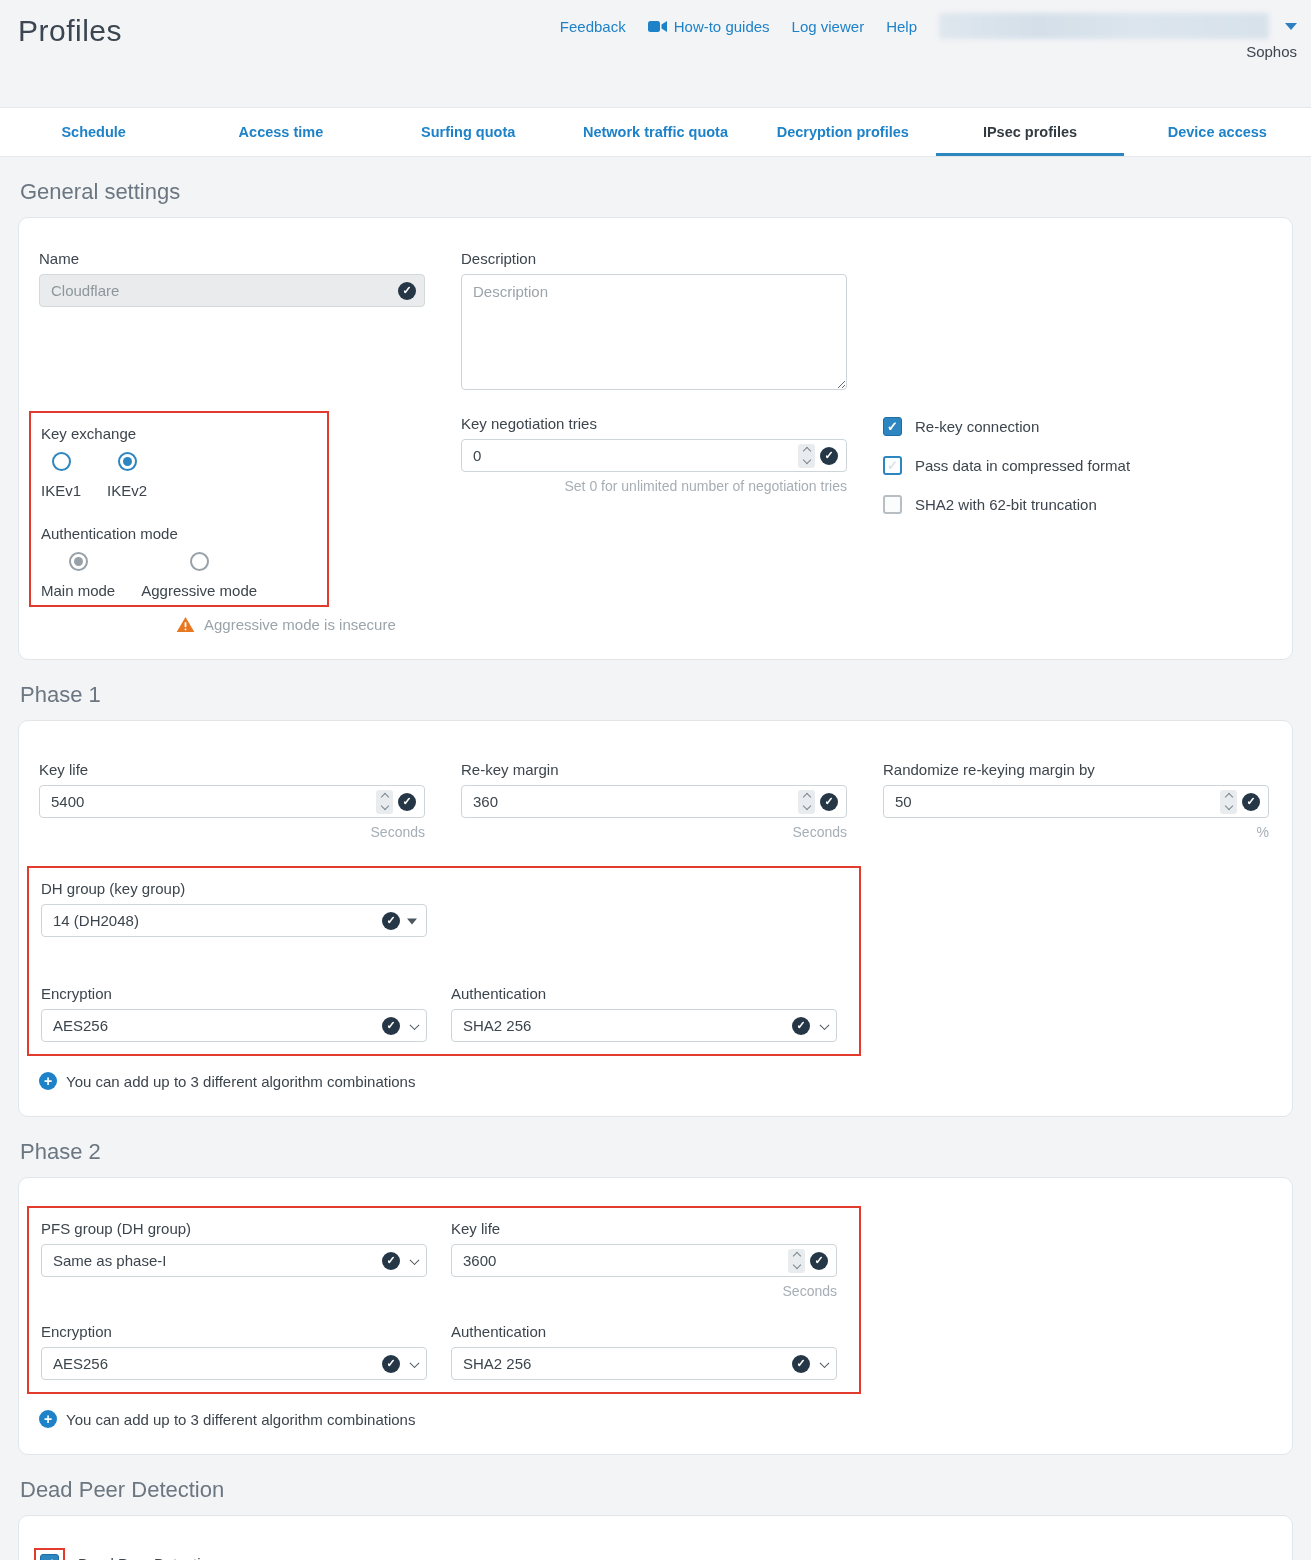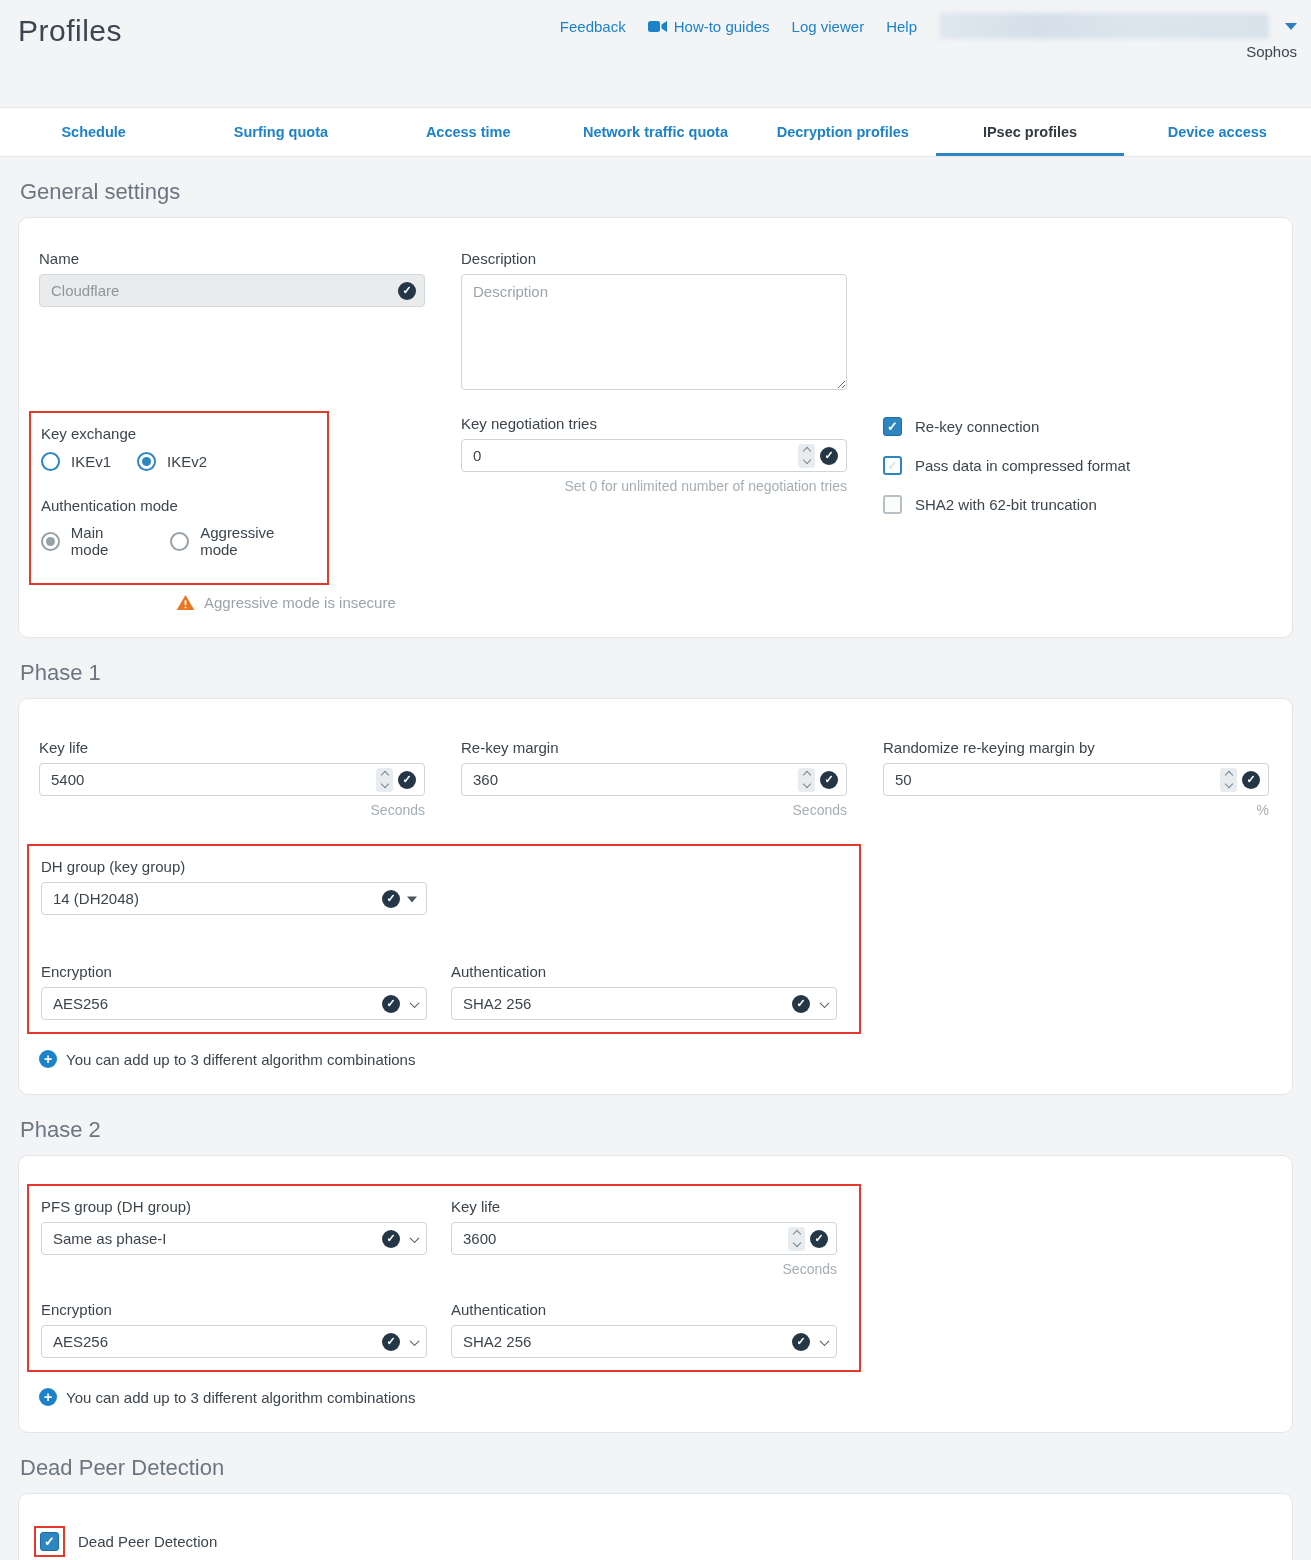--- a/index.html
+++ b/index.html
@@ -41,34 +41,34 @@
   .okcirc { position:absolute; right:8px; top:50%; transform:translateY(-50%); width:18px; height:18px; border-radius:50%; background:#253746; color:#fff; font-size:11px; font-weight:700; display:flex; align-items:center; justify-content:center; }
   .okcirc.pos2 { right:26px; }
   .spinner { position:absolute; right:31px; top:50%; transform:translateY(-50%); width:17px; height:24px; background:#e9ecee; border-radius:3px; display:flex; flex-direction:column; align-items:center; justify-content:center; gap:3px; cursor:pointer; }
   .chev { width:6px; height:6px; border-right:1.6px solid #7a868e; border-bottom:1.6px solid #7a868e; }
   .chev.up { transform:rotate(-135deg); margin-top:2px; }
   .chev.down { transform:rotate(45deg); margin-bottom:2px; }
   .sel-chev { position:absolute; right:8px; top:50%; transform:translateY(-62%) rotate(45deg); width:7px; height:7px; border-right:1.8px solid #4c565e; border-bottom:1.8px solid #4c565e; }
   .sel-caret { position:absolute; right:9px; top:50%; transform:translateY(-40%); width:0; height:0; border-left:5px solid transparent; border-right:5px solid transparent; border-top:6px solid #4c565e; }
   
   .radio-row { display:flex; align-items:center; gap:26px; margin:10px 0 0 0; }
-  .radio { display:flex; align-items:center; gap:11px; cursor:pointer; }
+  .radio { display:flex; align-items:center; gap:11px; cursor:pointer;flex-direction:column; }
   .rdot { width:19px; height:19px; border-radius:50%; background:#fff; display:flex; align-items:center; justify-content:center; }
   .rdot.blue { border:2px solid #2e86c1; }
   .rdot.blue.sel::after { content:""; width:9px; height:9px; border-radius:50%; background:#2e86c1; }
   .rdot.gray { border:2px solid #98a1a8; }
   .rdot.gray.sel::after { content:""; width:9px; height:9px; border-radius:50%; background:#98a1a8; }
   .cbx { width:19px; height:19px; border-radius:3px; display:flex; align-items:center; justify-content:center; font-size:13px; font-weight:700; flex:none; cursor:pointer; }
   .cbx.checked { background:#2e86c1; border:1px solid #1d6ea6; color:#fff; }
   .cbx.blue-empty { background:#fdfefe; border:2px solid #2e86c1; color:#dce3e8; }
   .cbx.gray-empty { background:#fbfcfc; border:2px solid #b7bec4; color:transparent; }
   .cbx-row { display:flex; align-items:center; gap:13px; margin-bottom:20px; }
   
   .redbox { border:2px solid #e23b2e; }
-  .kx-box { width:300px; padding:12px 12px 25px 10px; margin-left:-10px; margin-top:-2px; }
+  .kx-box { width:300px; padding:12px 12px 6px 10px; margin-left:-10px; margin-top:-2px; }
   .algo-box { width:834px; padding:12px; margin-left:-12px; margin-top:26px; }
   .dpd-cbx-wrap { display:inline-flex; padding:4px; border:2px solid #e23b2e; }
   
   .warn-row { display:flex; align-items:center; gap:9px; color:#9aa4ab; font-size:15px; margin:9px 0 0 137px; }
   .plus-note { display:flex; align-items:center; gap:9px; margin-top:16px; font-size:15px; color:#3c454d; }
   .plus-circ { width:18px; height:18px; border-radius:50%; background:#1e82c8; color:#fff; font-size:14px; font-weight:700; display:flex; align-items:center; justify-content:center; line-height:1; }
   .mt48 { margin-top:48px; }
   .sub-label { margin-top:26px; }
 </style>
 </head>
@@ -96,22 +96,22 @@
         <span>Help</span>
       </a>
     <div class="user-blur"></div>
     <div class="hdr-caret"></div>
   </div>
   <div class="brand">Sophos</div>
 </div>
 
 <div class="tabbar">
   <div class="tab">Schedule</div>
+  <div class="tab">Access time</div>
   <div class="tab">Surfing quota</div>
-  <div class="tab">Access time</div>
   <div class="tab">Network traffic quota</div>
   <div class="tab">Decryption profiles</div>
   <div class="tab active">IPsec profiles</div>
   <div class="tab">Device access</div>
 </div>
 
 <div class="content">
 
   <div class="section-title">General settings</div>
   <div class="panel">

